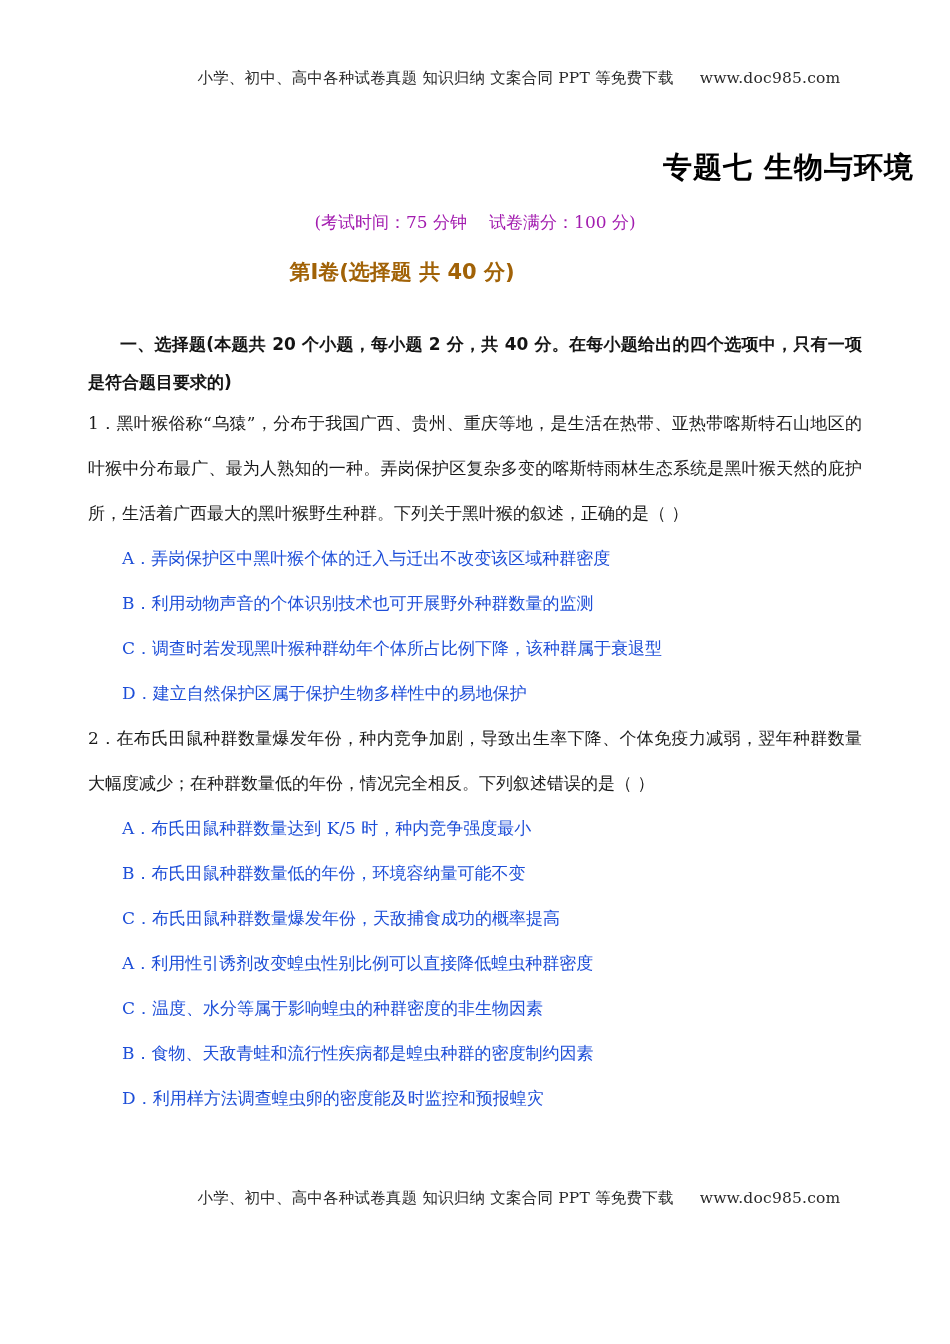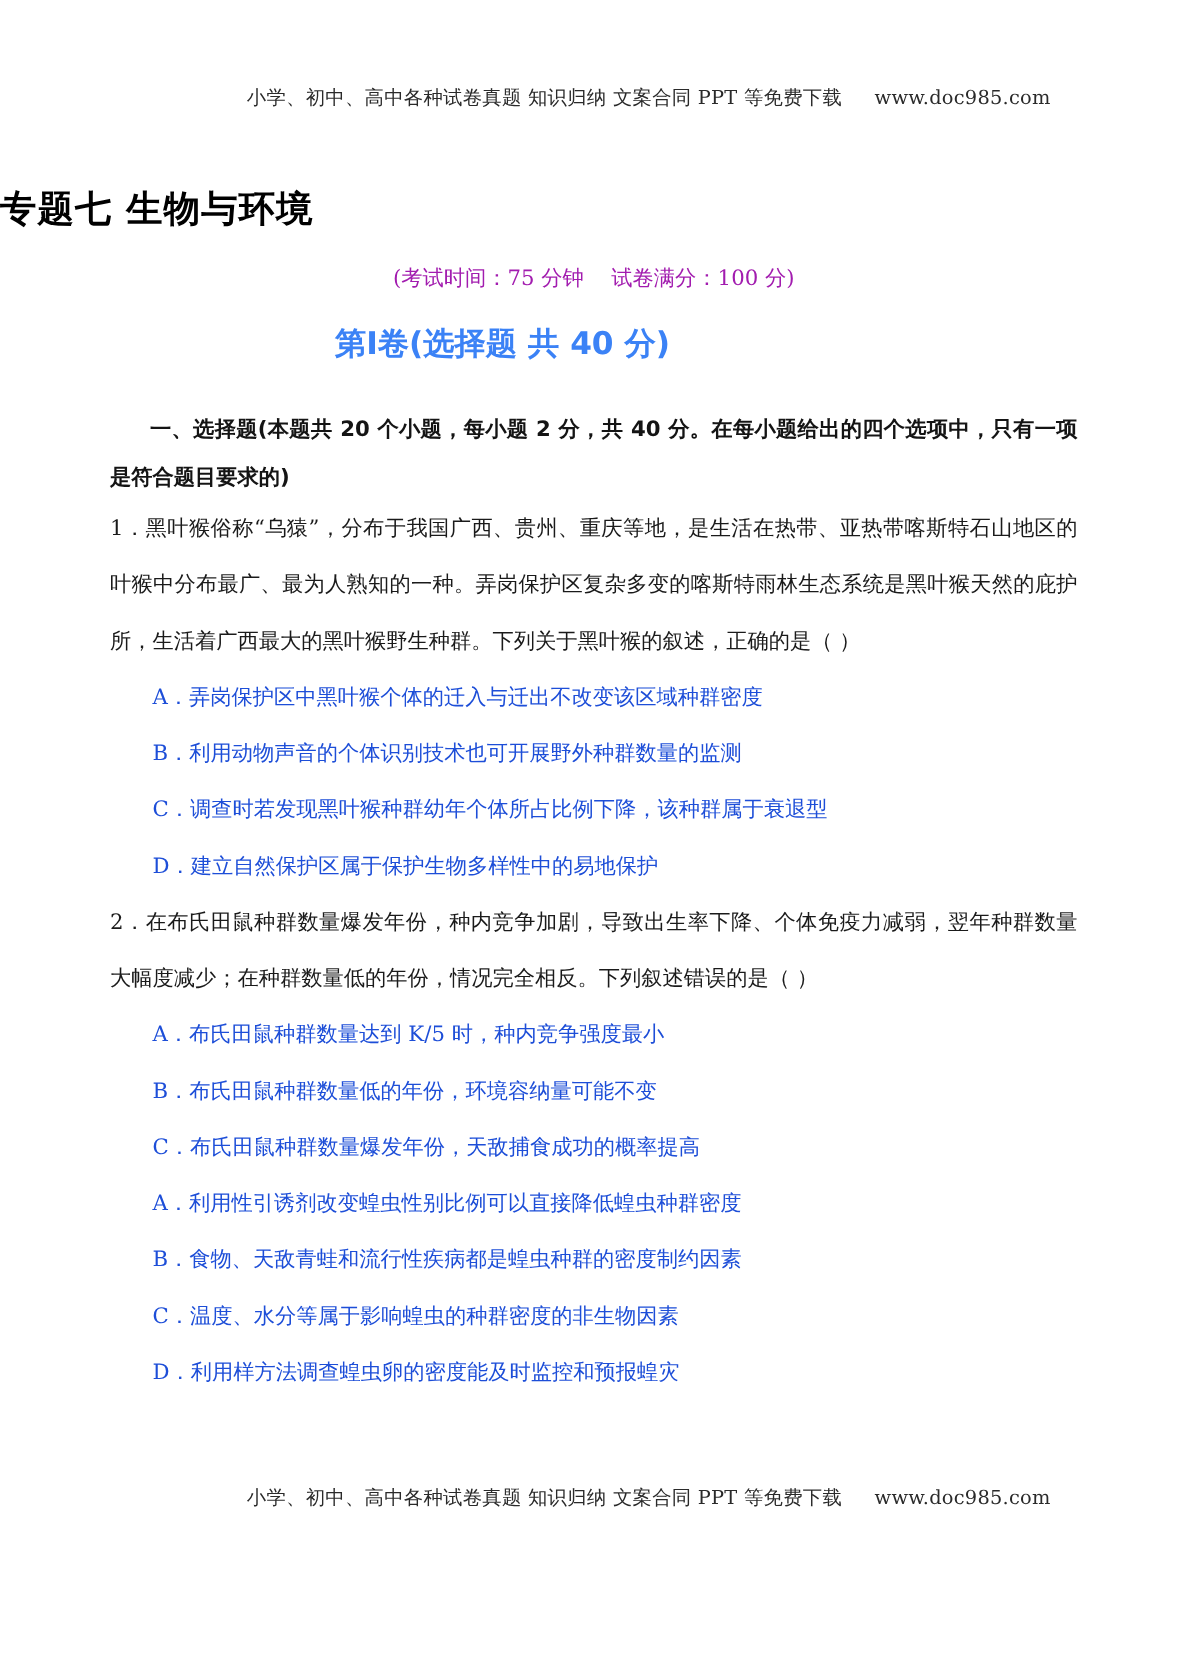--- a/index.html
+++ b/index.html
@@ -41,21 +41,21 @@
     font-family: "DejaVu Serif", "Liberation Serif", serif;
   }
   #running-header { top: 68px; }
   #running-footer { top: 1188px; }
 
   
   .doc-title {
     position: absolute;
     left: 0; top: 148px;
     width: 914px;
-    text-align: left;
+    text-align: right;
     font-size: 29px;
     font-weight: bold;
     letter-spacing: 1px;
     font-family: "DejaVu Sans", "Liberation Sans", sans-serif;
     color: #000;
   }
   .exam-info {
     position: absolute;
     left: 0; top: 211px;
     width: 950px;
@@ -63,24 +63,24 @@
     font-size: 17px;
     color: #a21caf;
   }
   .exam-info .sep { display: inline-block; width: 22px; }
 
   .section-heading {
     position: absolute;
     left: 0; top: 258px;
     width: 804px;
     text-align: center;
-    font-size: 25px;
+    font-size: 21px;
     font-weight: bold;
     font-family: "DejaVu Sans", "Liberation Sans", sans-serif;
-    color: #3b82f6;
+    color: #a16207;
   }
 
   
   .flow {
     position: absolute;
     left: 88px;
     top: 308px;
     width: 774px;
   }
   .instruction {
@@ -150,22 +150,22 @@
       <ul class="q-opts">
         <li class="q-opt">A．布氏田鼠种群数量达到 K/5 时，种内竞争强度最小</li>
         <li class="q-opt">B．布氏田鼠种群数量低的年份，环境容纳量可能不变</li>
         <li class="q-opt">C．布氏田鼠种群数量爆发年份，天敌捕食成功的概率提高</li>
       </ul>
     </div>
 
     <div>
       <ul class="q-opts">
         <li class="q-opt">A．利用性引诱剂改变蝗虫性别比例可以直接降低蝗虫种群密度</li>
+        <li class="q-opt">C．温度、水分等属于影响蝗虫的种群密度的非生物因素</li>
         <li class="q-opt">B．食物、天敌青蛙和流行性疾病都是蝗虫种群的密度制约因素</li>
-        <li class="q-opt">C．温度、水分等属于影响蝗虫的种群密度的非生物因素</li>
         <li class="q-opt">D．利用样方法调查蝗虫卵的密度能及时监控和预报蝗灾</li>
       </ul>
     </div>
 
   </div>
 
   <div class="running" id="running-footer">
     <span>小学、初中、高中各种试卷真题 知识归纳 文案合同 PPT 等免费下载</span><span class="gap"></span><span class="url">www.doc985.com</span>
   </div>
 

